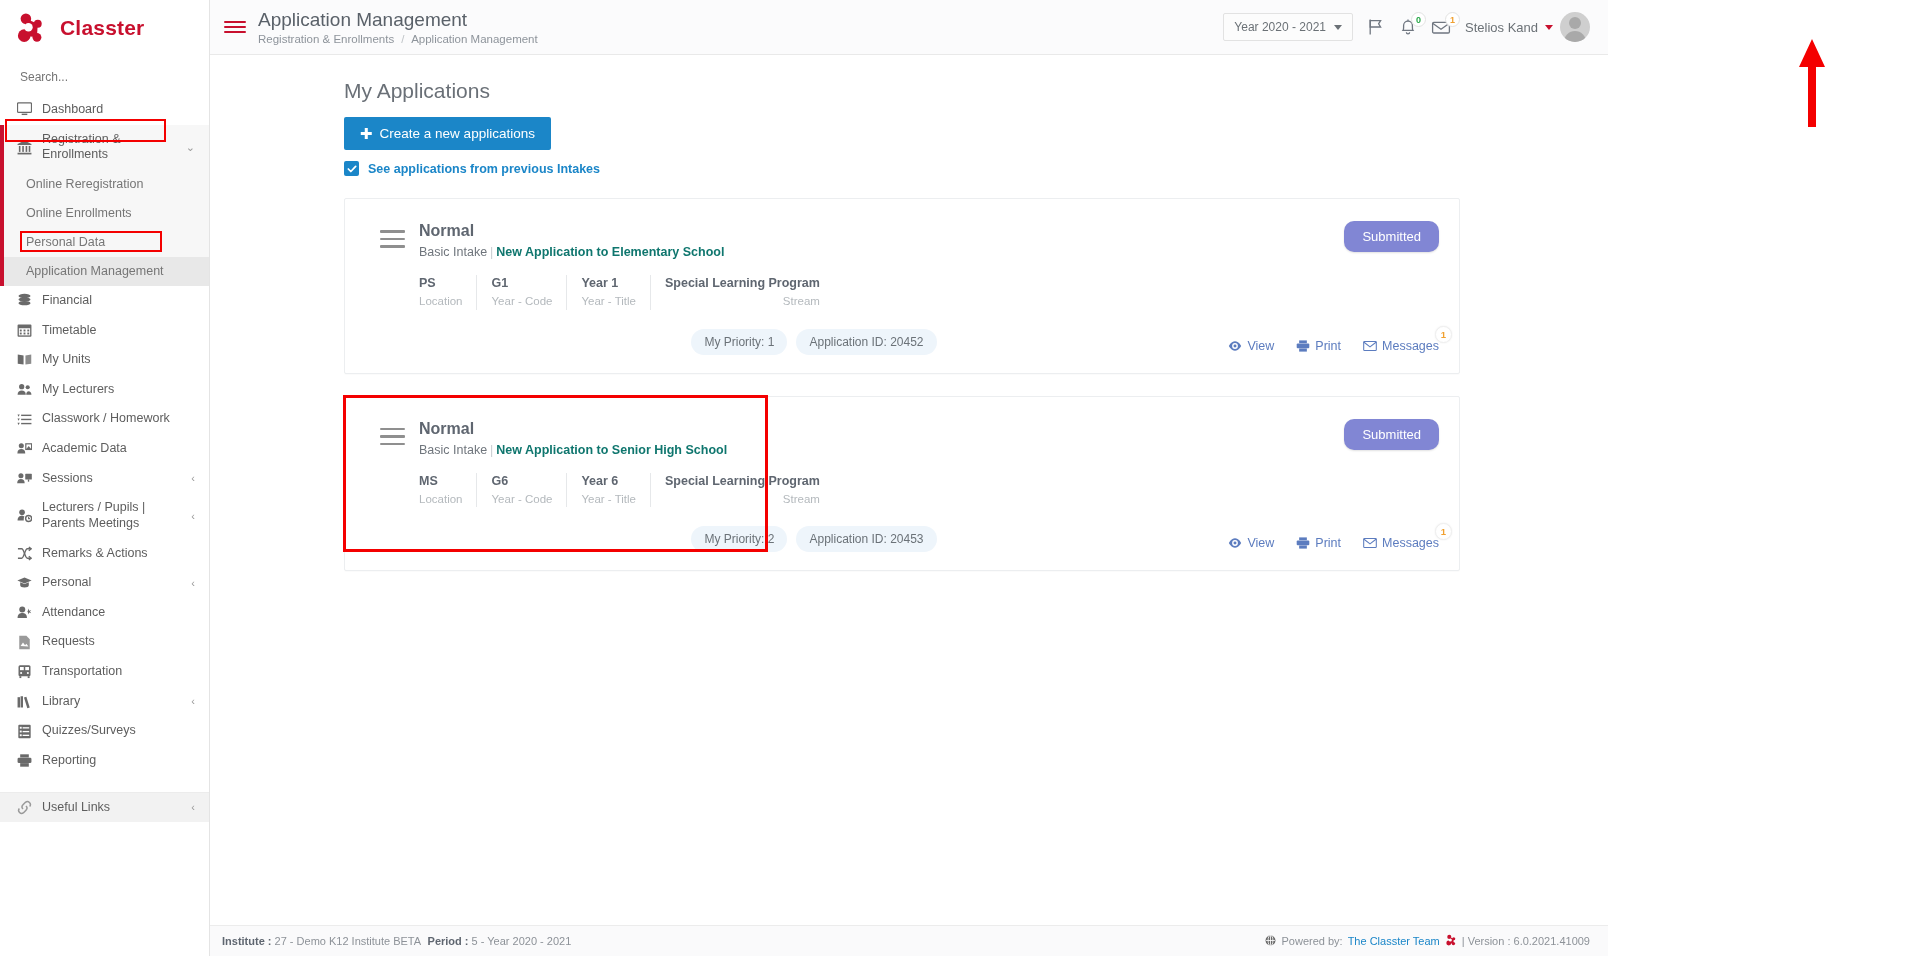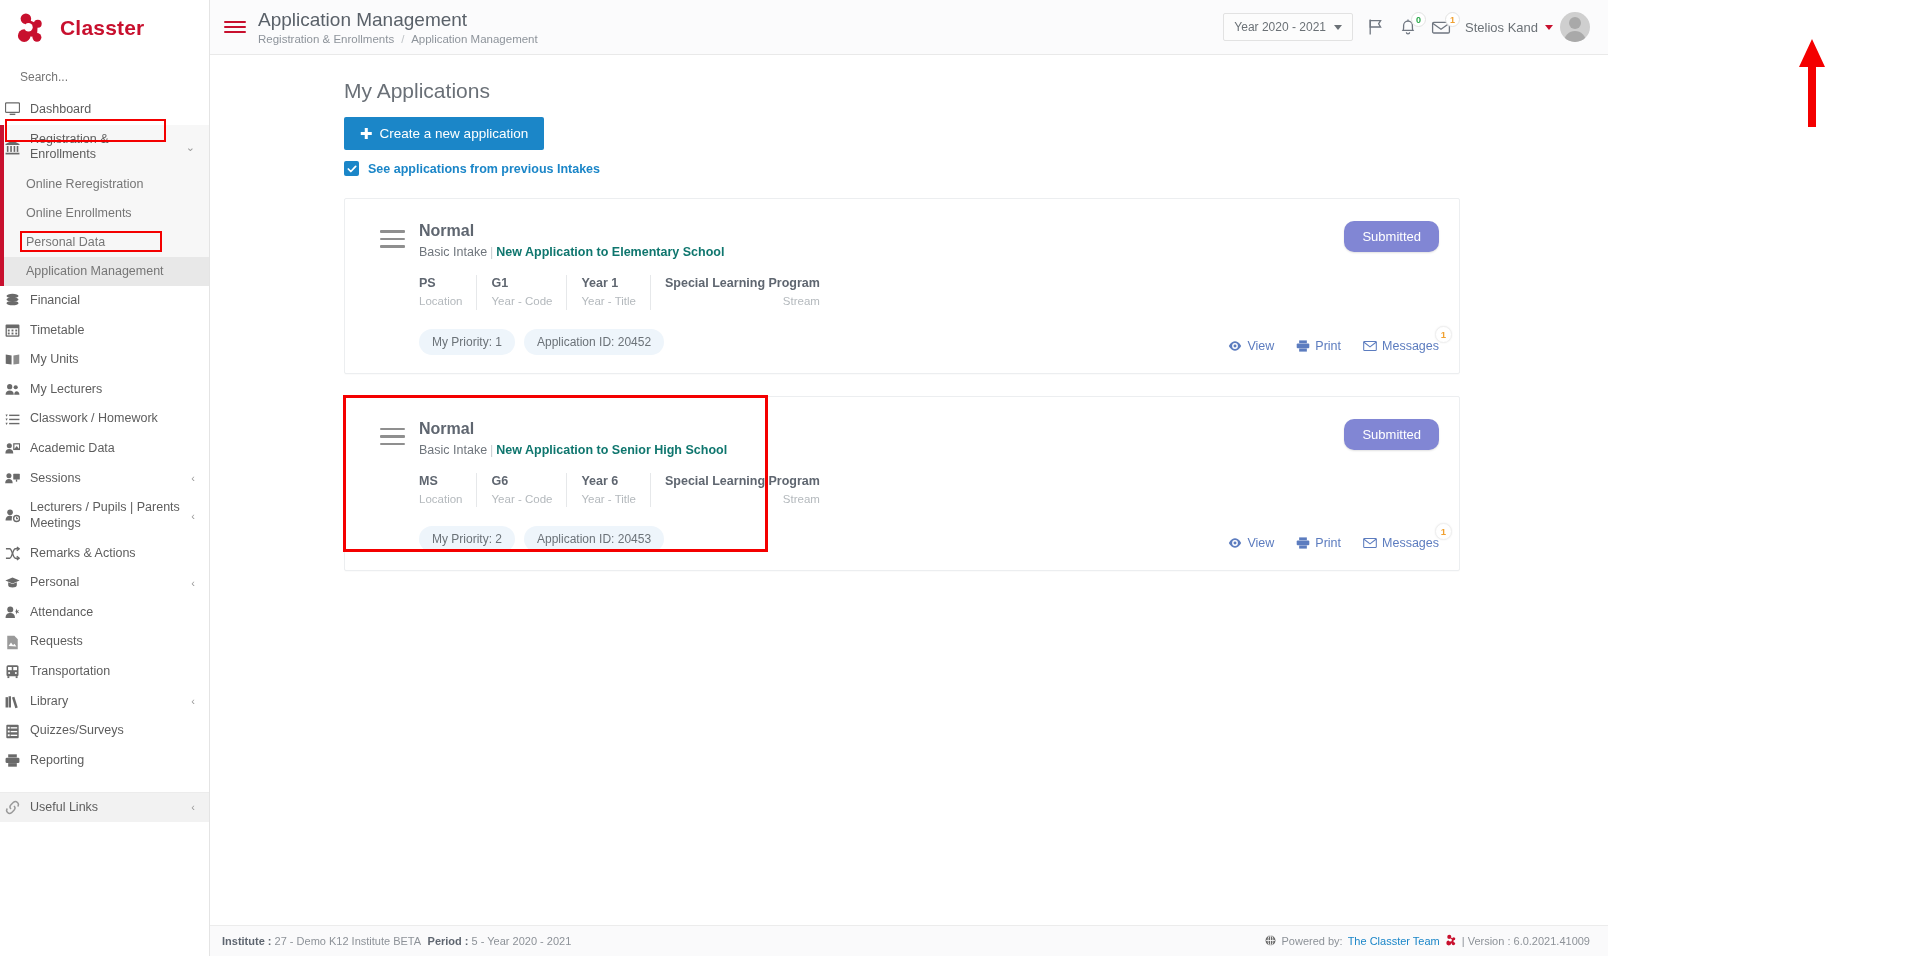--- a/index.html
+++ b/index.html
@@ -28,21 +28,21 @@
     color: #c8102e; font-size: 21px; font-weight: bold; letter-spacing: .2px;
   }
   .search-wrap { padding: 12px 20px 10px 20px; }
   .search-input {
     width: 100%; border: none; outline: none; background: transparent;
     font-size: 12px; color: #b5b5b5; font-family: "Liberation Sans", sans-serif;
   }
   .nav { display: flex; flex-direction: column; }
   .nav-item {
     display: flex; align-items: center; gap: 9px;
-    padding: 7px 10px 7px 4px;
+    padding: 7px 10px 7px 16px;
     font-size: 12.5px; color: #5d5d5d;
     position: relative; min-height: 29px;
     cursor: pointer;
   }
   .nav-item .ico { width: 17px; flex: 0 0 17px; display:flex; align-items:center; justify-content:center; color: #6a6a6a; }
   .nav-item .lbl { flex: 1 1 auto; line-height: 1.25; }
   .nav-item .chev { font-size: 11px; color: #9a9a9a; flex: 0 0 auto; padding-right: 4px; }
   .nav-sub {
     padding: 7px 10px 7px 26px; font-size: 12.5px; color: #767676;
     position: relative; cursor: pointer; min-height: 29px; display:flex; align-items:center;
@@ -125,21 +125,21 @@
   .card-sub .muted { color: #0f766e; font-weight: bold; }
   .card-sub .pipe { color: #c9cdd1; margin: 0 3px; }
   .meta-row { display: flex; margin-top: 16px; }
   .meta {
     padding: 0 14px; border-right: 1px solid #e6e8ea; line-height: 1.35;
   }
   .meta:first-child { padding-left: 0; }
   .meta:last-child { border-right: none; }
   .meta-v { font-size: 12.5px; color: #5f6670; font-weight: bold; }
   .meta-l { font-size: 11.5px; color: #b4b9bd; margin-top: 2px; text-align: right; }
-  .pills { display: flex; gap: 9px; margin-top: 19px; }
+  .pills { display: flex; gap: 9px; margin-top: 19px; justify-content: center; }
   .pill {
     background: #eef5fb; color: #6b7278; border-radius: 13px;
     padding: 6px 13px; font-size: 12px; white-space: nowrap;
   }
   .card-right { width: 230px; flex: 0 0 230px; display: flex; flex-direction: column; align-items: flex-end; }
   .status-badge {
     background: #8186d4; color: #fff; border-radius: 10px;
     padding: 8px 18px; font-size: 13px; box-shadow: 0 1px 2px rgba(0,0,0,.12);
     cursor: pointer;
   }
@@ -504,21 +504,21 @@
       </div>
     </header>
 
     <div class="content">
       <div class="content-inner">
 
         <h1 class="h-applications">My Applications</h1>
 
         <button class="btn-create">
           <span style="font-size:15px;line-height:1;">✚</span>
-          <span>Create a new application</span>
+          <span>Create a new applications</span>
         </button>
 
         <div class="chk-row">
           <span class="chk">
             <svg viewBox="0 0 12 12">
                 <path d="M1.6 6 L4.6 9 L10.4 2.8" fill="none" stroke="#fff" stroke-width="2.1" stroke-linecap="round" stroke-linejoin="round"></path>
               </svg>
           </span>
           <span class="chk-label">See applications from previous Intakes</span>
         </div>

